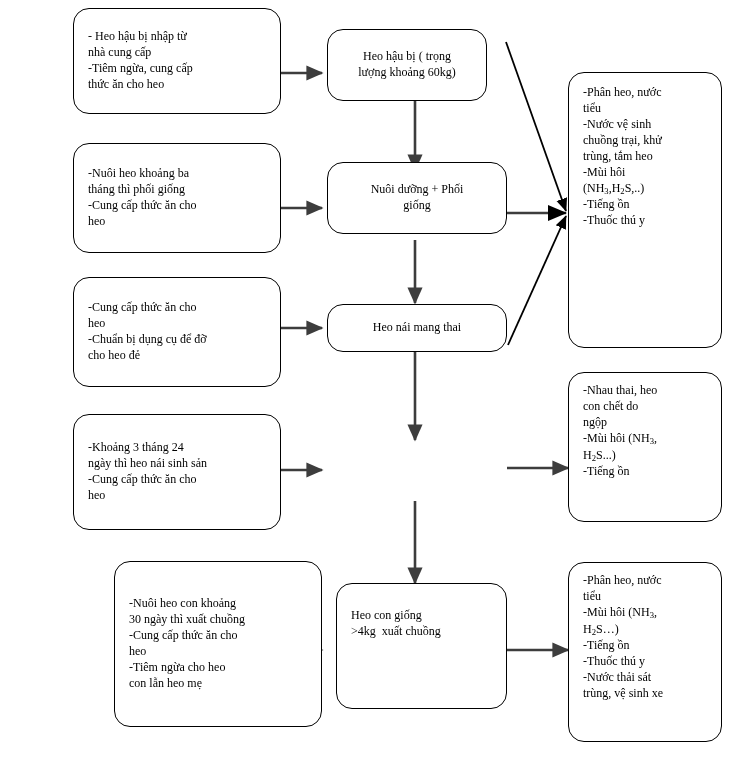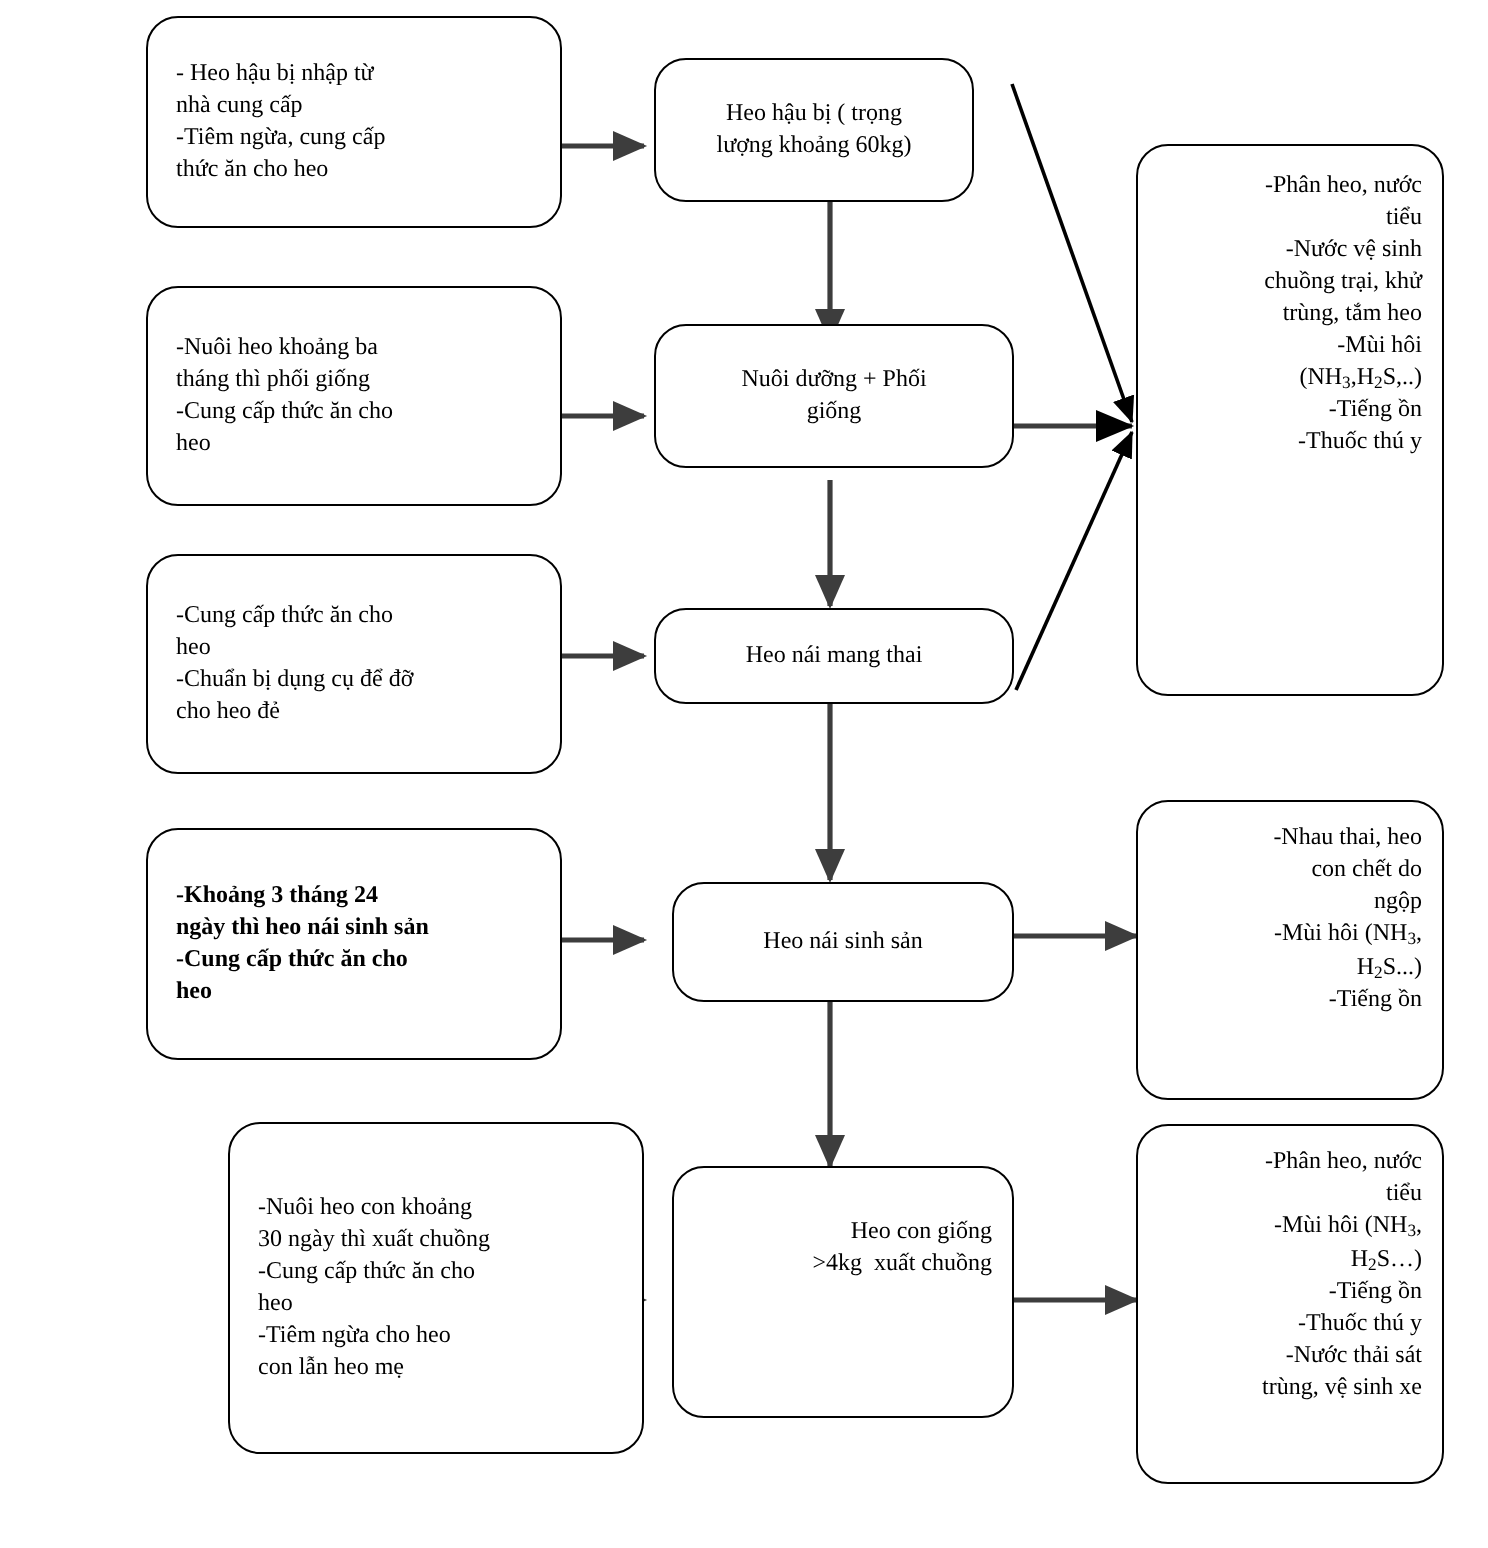--- a/index.html
+++ b/index.html
@@ -43,21 +43,20 @@
   .node.pad {
     padding: 6px 10px 6px 14px;
   }
   .node.center {
     text-align: center;
     align-items: center;
     padding: 6px 10px;
   }
   .node.topal {
     justify-content: flex-start;
-    text-align: right;
   }
   .node-text {
     display: block;
     width: 100%;
   }
   sub {
     font-size: 0.72em;
     vertical-align: -0.25em;
   }
 </style>
@@ -109,21 +108,21 @@
 heo</span>
   </div>
 
   <div class="node pad" style="left:73px; top:277px; width:208px; height:110px;">
     <span class="node-text">-Cung cấp thức ăn cho
 heo
 -Chuẩn bị dụng cụ để đỡ
 cho heo đẻ</span>
   </div>
 
-  <div class="node pad" style="left:73px; top:414px; width:208px; height:116px;font-weight:bold;">
+  <div class="node pad" style="left:73px; top:414px; width:208px; height:116px;">
     <span class="node-text">-Khoảng 3 tháng 24
 ngày thì heo nái sinh sản
 -Cung cấp thức ăn cho
 heo</span>
   </div>
 
   <div class="node pad" style="left:73px; top:561px; width:208px; height:166px;margin-left:41px;">
     <span class="node-text">-Nuôi heo con khoảng
 30 ngày thì xuất chuồng
 -Cung cấp thức ăn cho
@@ -139,34 +138,31 @@
 
   <div class="node center" style="left:327px; top:162px; width:180px; height:72px;">
     <span class="node-text">Nuôi dưỡng + Phối
 giống</span>
   </div>
 
   <div class="node center" style="left:327px; top:304px; width:180px; height:48px;">
     <span class="node-text">Heo nái mang thai</span>
   </div>
 
-  <div class="node center" style="left:336px; top:441px; width:171px; height:60px;">
-    <span class="node-text">Heo nái sinh sản</span>
-  </div>
 
   <div class="node pad topal" style="left:336px; top:583px; width:171px; height:126px; padding-top:24px;">
     <span class="node-text">Heo con giống
 &gt;4kg  xuất chuồng</span>
   </div>
 
   <div class="node pad topal" style="left:568px; top:72px; width:154px; height:276px; padding-top:12px;">
     <span class="node-text">-Phân heo, nước<br>tiểu<br>-Nước vệ sinh<br>chuồng trại, khử<br>trùng, tắm heo<br>-Mùi hôi<br>(NH<sub>3</sub>,H<sub>2</sub>S,..)<br>-Tiếng ồn<br>-Thuốc thú y</span>
   </div>
 
-  <div class="node pad topal" style="left:568px; top:400px; width:154px; height:150px; padding-top:10px;">
+  <div class="node pad topal" style="left:568px; top:372px; width:154px; height:150px; padding-top:10px;">
     <span class="node-text">-Nhau thai, heo<br>con chết do<br>ngộp<br>-Mùi hôi (NH<sub>3</sub>,<br>H<sub>2</sub>S...)<br>-Tiếng ồn</span>
   </div>
 
   <div class="node pad topal" style="left:568px; top:562px; width:154px; height:180px; padding-top:10px;">
     <span class="node-text">-Phân heo, nước<br>tiểu<br>-Mùi hôi (NH<sub>3</sub>,<br>H<sub>2</sub>S…)<br>-Tiếng ồn<br>-Thuốc thú y<br>-Nước thải sát<br>trùng, vệ sinh xe</span>
   </div>
 
 </div>
 
 </body></html>

